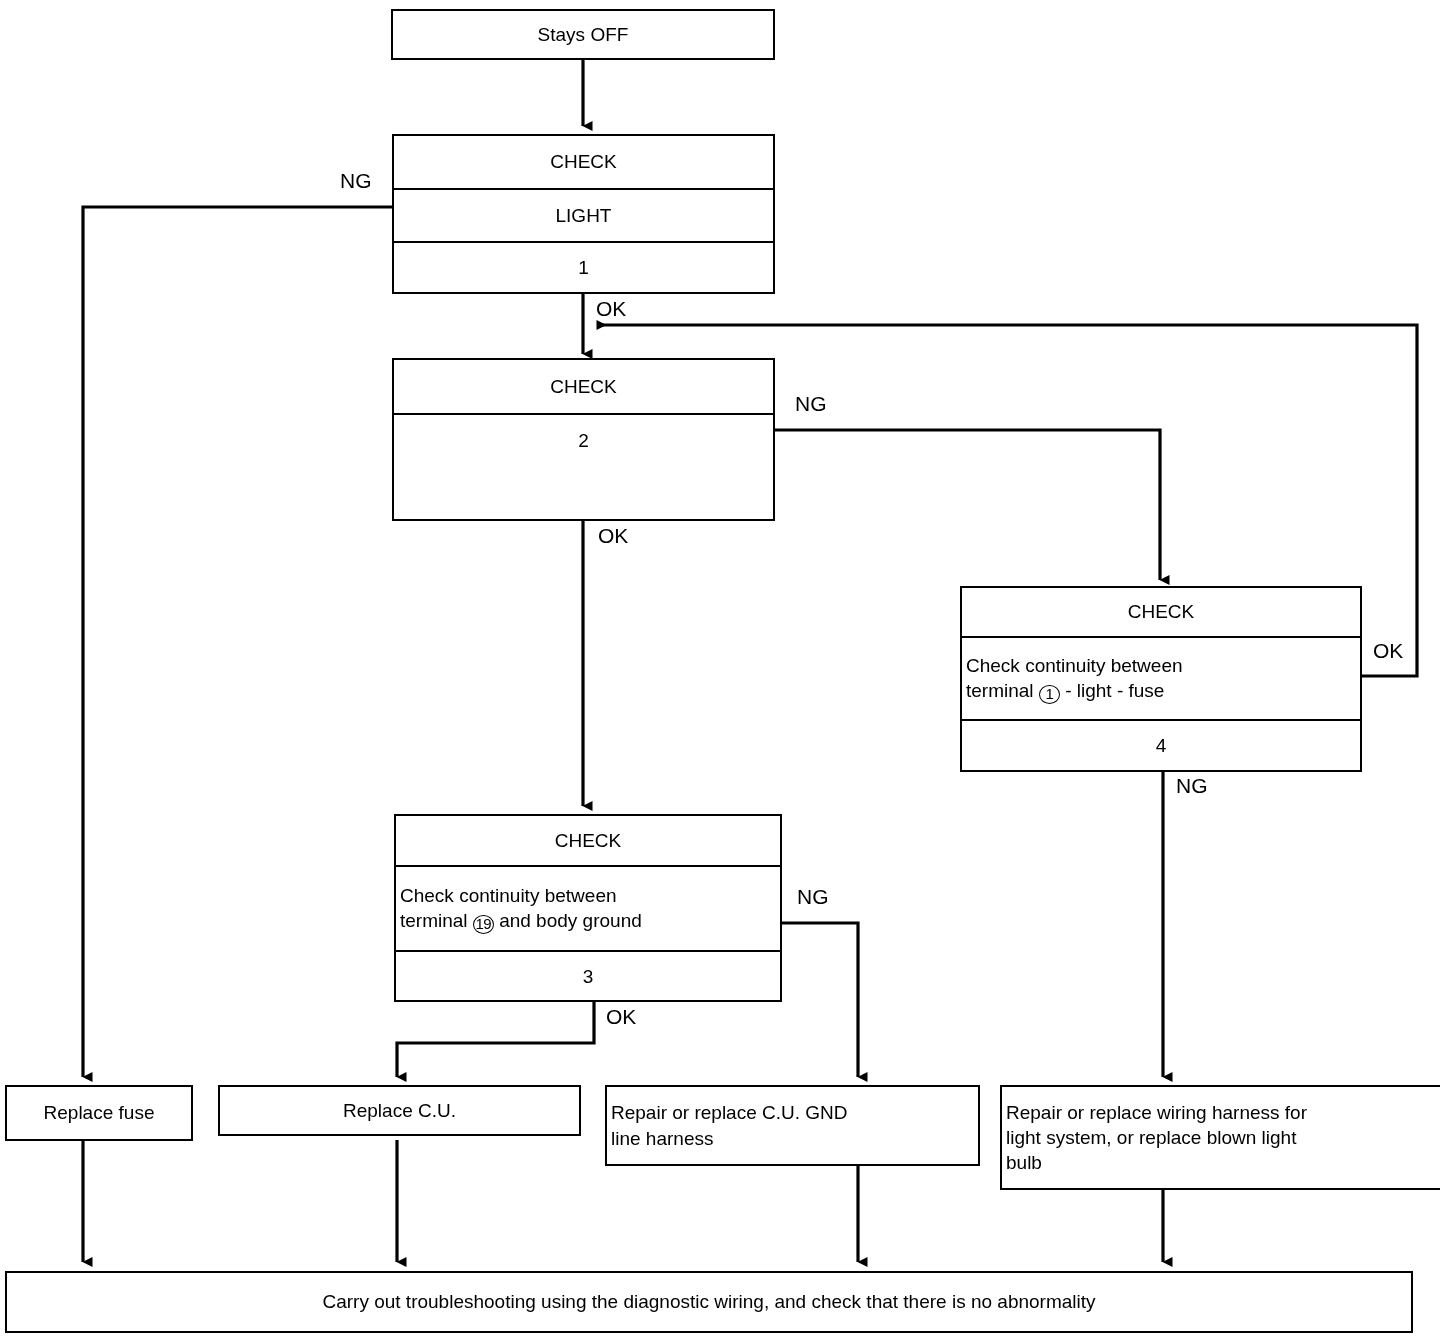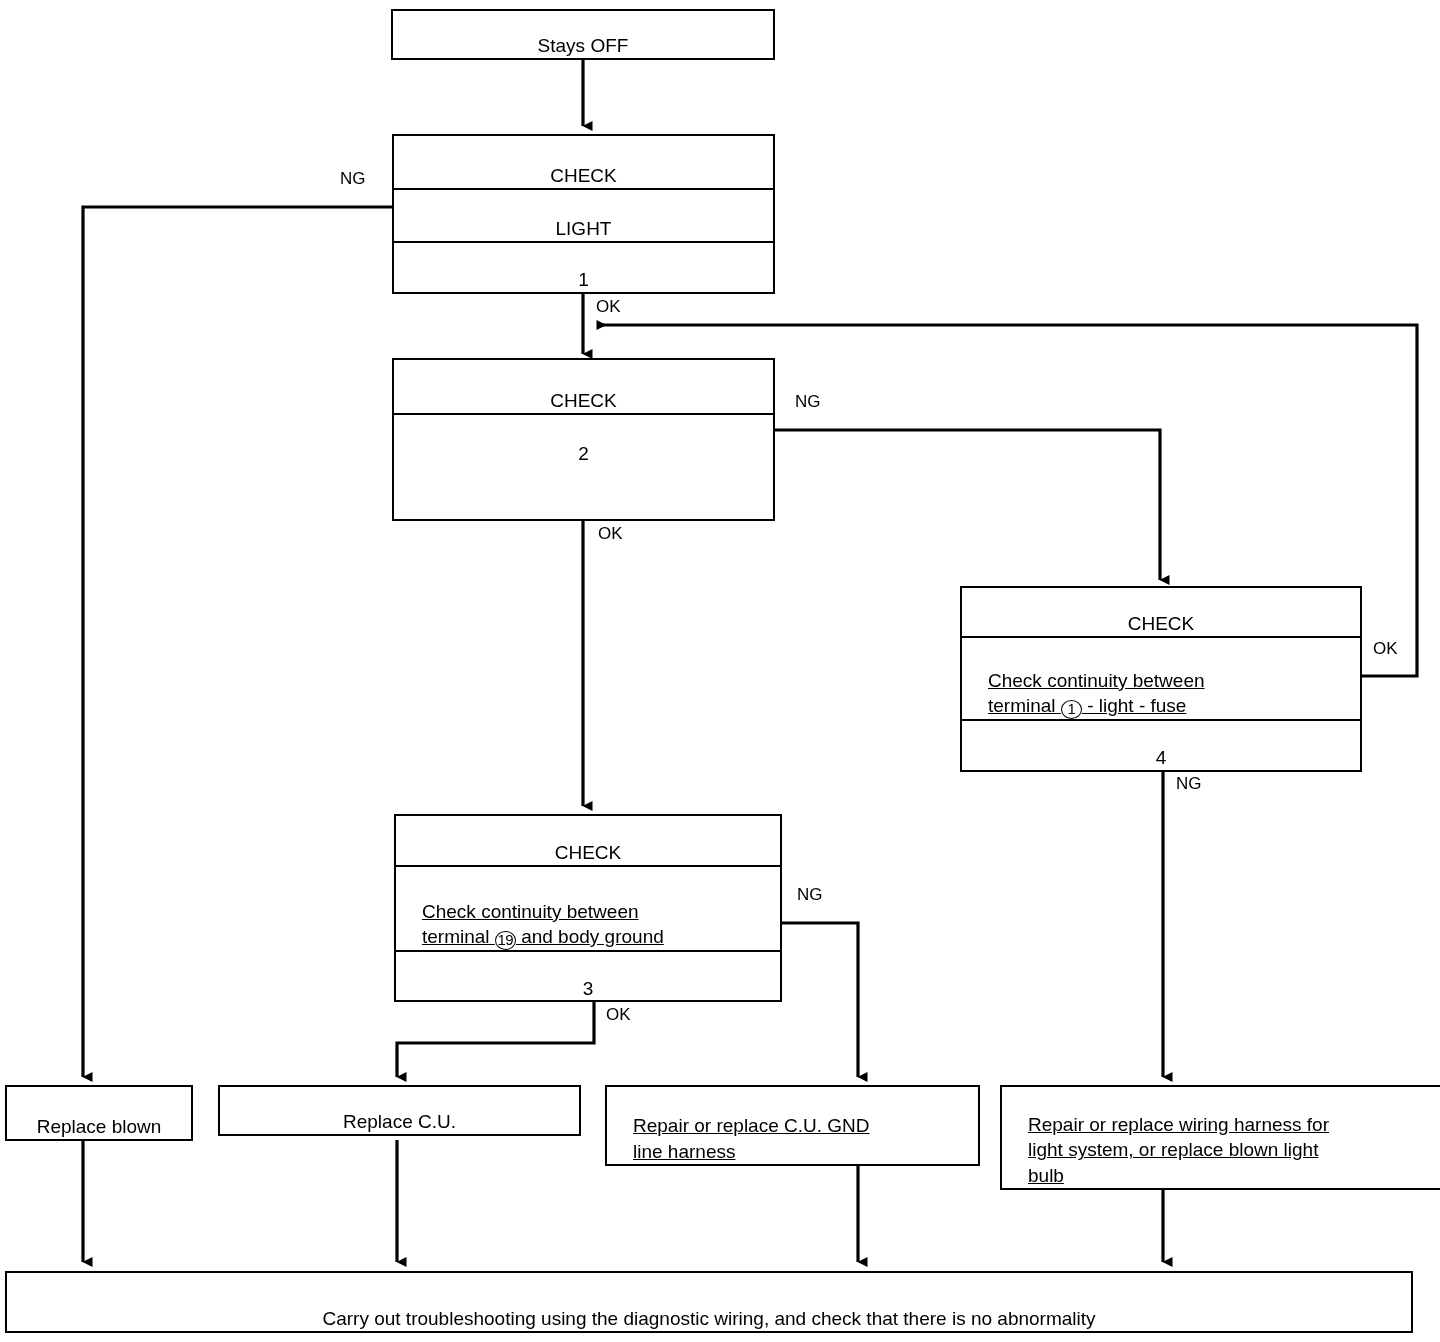--- a/index.html
+++ b/index.html
@@ -27,48 +27,47 @@
   .node {
     position: absolute;
     box-sizing: border-box;
     border: 2px solid #000;
     background: #ffffff;
     z-index: 2;
   }
   .row {
     box-sizing: border-box;
     display: flex;
-    align-items: flex-end;
+    align-items: center;
     width: 100%;
   }
   .row.divider {
     border-top: 2px solid #000;
   }
   .row.center {
     justify-content: center;
   }
   .row.left {
     justify-content: flex-start;
-    padding-left: 26px;
+    padding-left: 4px;
     padding-right: 10px;
-    text-decoration: underline;
   }
   .cell-text {
     font-size: 19px;
     color: #000;
     line-height: 1.33;
     white-space: pre-line;
   }
   .simple-node {
     display: flex;
     align-items: center;
   }
   .edge-label {
     position: absolute;
-    font-size: 17px;
+    font-size: 21px;
     color: #000;
     z-index: 3;
     background: transparent;
     white-space: nowrap;
   }
   .circled {
     display: inline-block;
     font-size: 15px;
     line-height: 15px;
     min-width: 17px;
@@ -171,21 +170,21 @@
     <div class="row left divider" style="height:85px;">
       <span class="cell-text"><span>Check continuity between</span><br><span>terminal </span><span class="circled">19</span><span> and body ground</span></span>
     </div>
     <div class="row center divider" style="height:51px;">
       <span class="cell-text">3</span>
     </div>
   </div>
 
   <div class="node simple-node" style="left:5px; top:1085px; width:188px; height:56px;">
     <div class="row center" style="height:100%;">
-      <span class="cell-text">Replace blown</span>
+      <span class="cell-text">Replace fuse</span>
     </div>
   </div>
 
   <div class="node simple-node" style="left:218px; top:1085px; width:363px; height:51px;">
     <div class="row center" style="height:100%;">
       <span class="cell-text">Replace C.U.</span>
     </div>
   </div>
 
   <div class="node simple-node" style="left:605px; top:1085px; width:375px; height:81px;">

